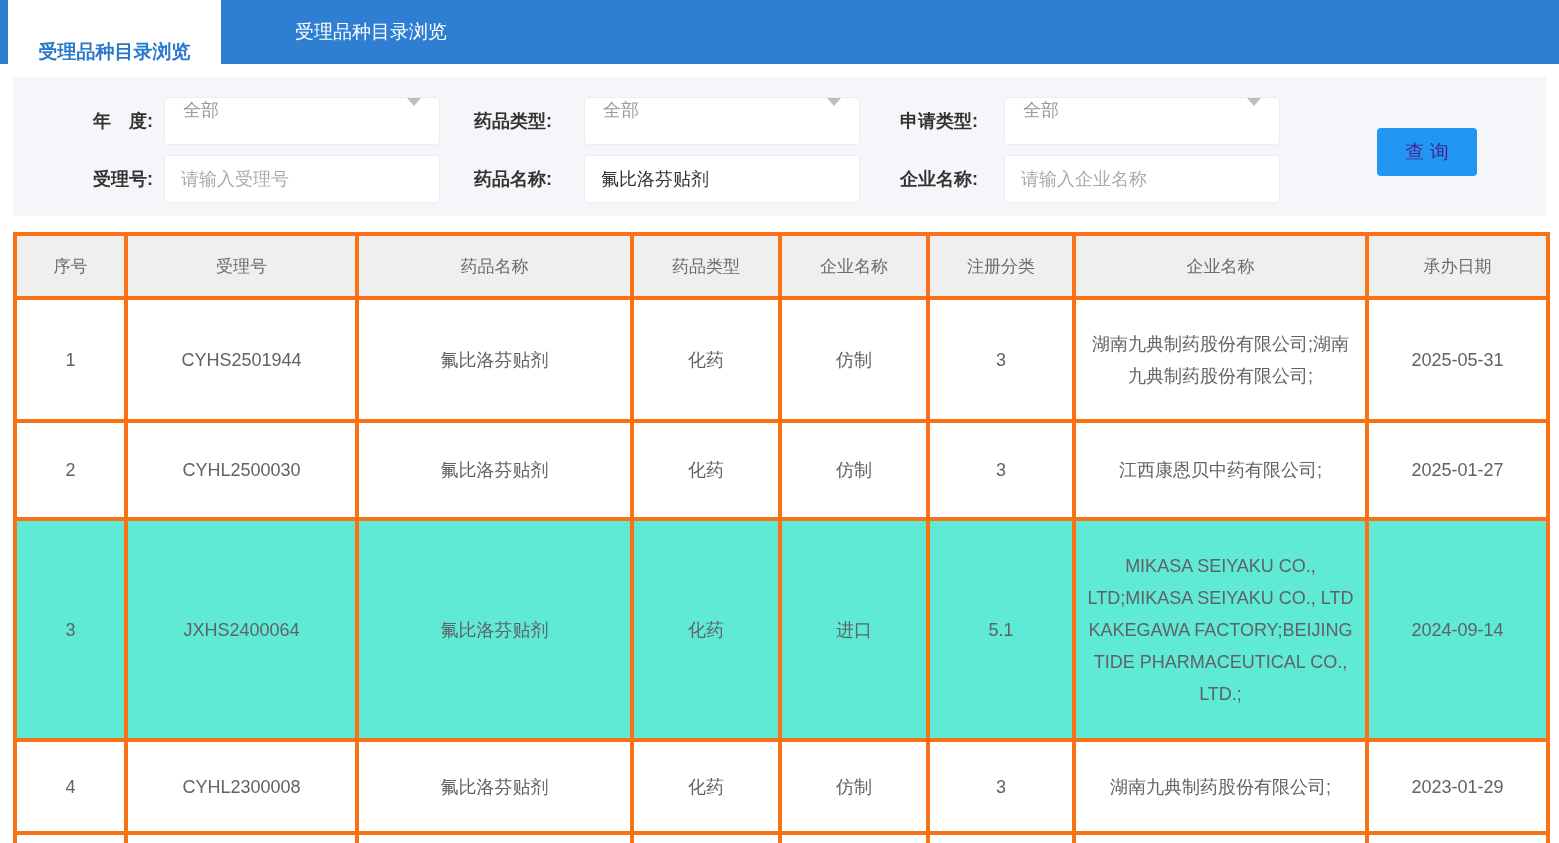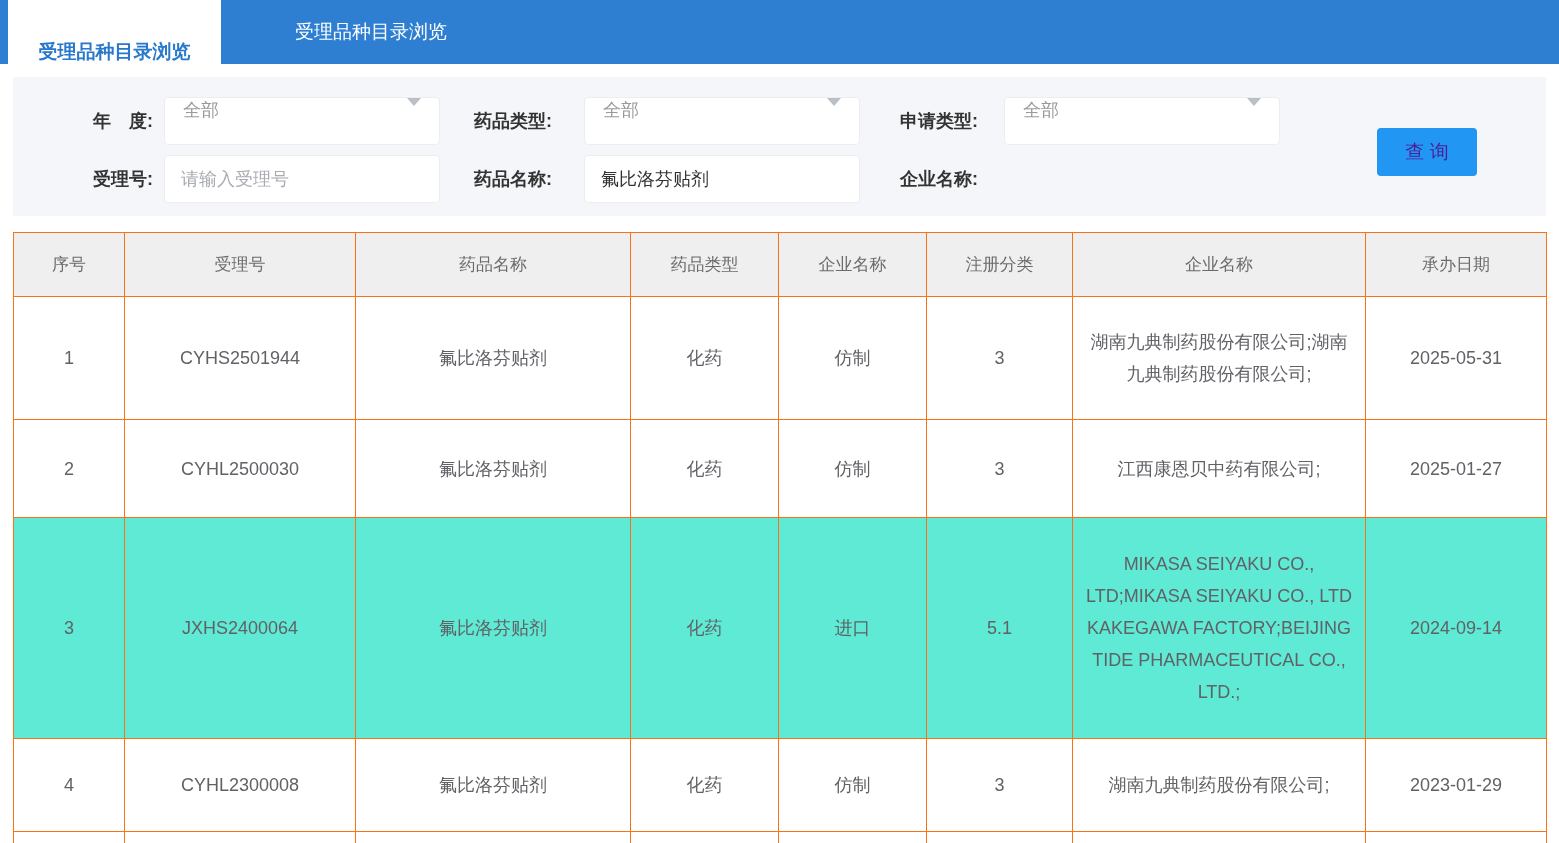--- a/index.html
+++ b/index.html
@@ -35,21 +35,21 @@
   .txt { width:276px; padding:0 16px; font-size:18px; color:#333; outline:none; }
   .txt::placeholder { color:#a8abb2; }
   .btn-search { position:absolute; left:1343px; top:51px; width:100px; height:48px;
                 background:#2196f3; color:#4c1d95; font-size:19px; border:none;
                 border-radius:4px; cursor:pointer;
                 font-family:"Liberation Sans", sans-serif;margin-left:21px; }
 
   
   table { position:absolute; left:13px; top:232px; width:1533px;
           border-collapse:collapse; table-layout:fixed; }
-  th, td { border:1px solid #f97316; text-align:center; vertical-align:middle;
+  th, td { border:4px solid #f97316; text-align:center; vertical-align:middle;
            overflow:hidden; }
   th { height:64px; background:#efefef; color:#6b6b6b; font-size:17px; font-weight:400; }
   td { color:#606266; font-size:18px; line-height:32px; padding:6px 10px; background:#fff; }
   tr.h123 td { height:123px; }
   tr.h98  td { height:98px; }
   tr.h221 td { height:221px; }
   tr.h93  td { height:93px; }
   tr.h60  td { height:60px; }
   tr.stripe td { background:#5eead4; }
 </style>
@@ -84,20 +84,21 @@
       <span class="caret"></span>
     </div>
   </div>
 
   <div class="frow r2">
     <div class="flabel lab1">受理号:</div>
     <input class="ctrl txt" type="text" placeholder="请输入受理号" style="">
     <div class="flabel lab2">药品名称:</div>
     <input class="ctrl txt" type="text" value="氟比洛芬贴剂" style="">
     <div class="flabel lab3">企业名称:</div>
+    <input class="ctrl txt" type="text" placeholder="请输入企业名称" style="">
   </div>
 
   <button class="btn-search">查 询</button>
 </div>
 
 <table>
   <colgroup>
     <col style="width:111px">
       <col style="width:231px">
       <col style="width:275px">

